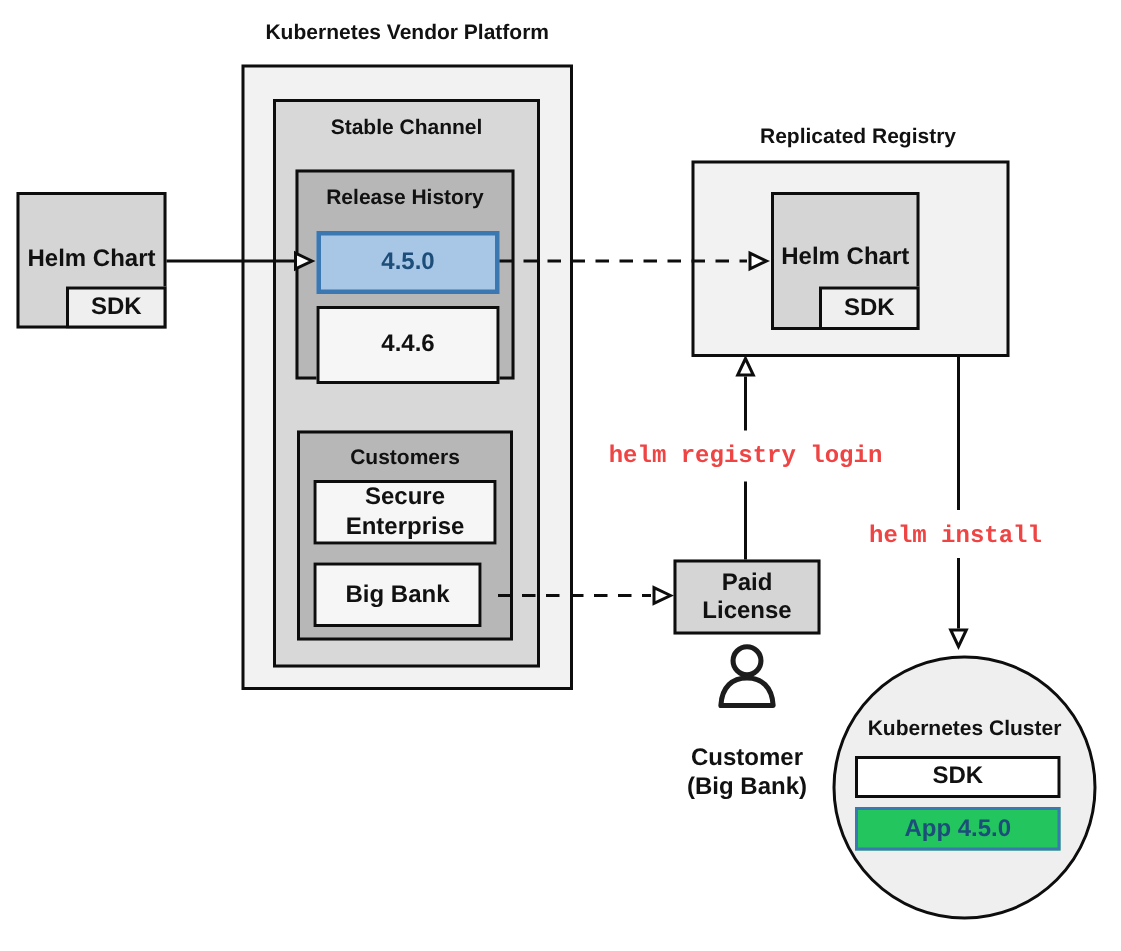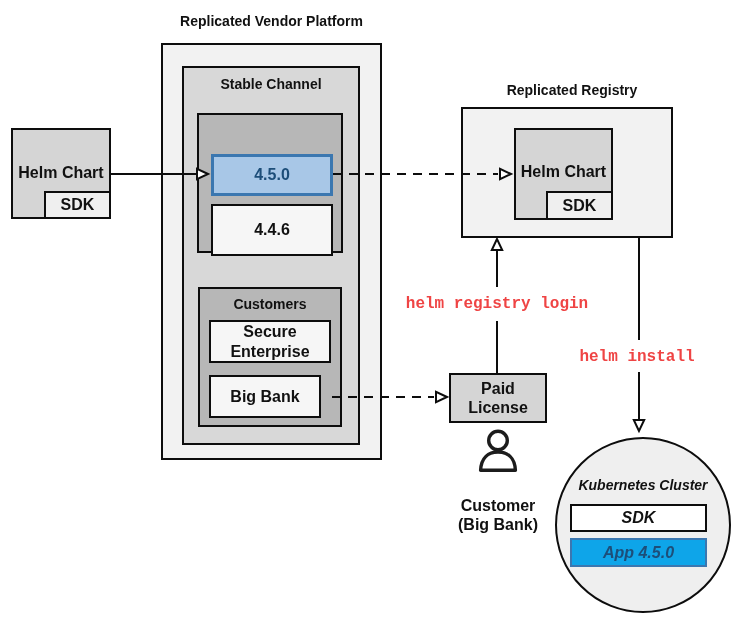--- a/index.html
+++ b/index.html
@@ -12,21 +12,21 @@
   .title-outside{position:absolute;font-weight:bold;font-size:14px;color:#111;text-align:center;}
   .sec-title{position:absolute;left:0;right:0;text-align:center;font-weight:bold;font-size:14px;color:#111;}
   .center-flex{display:flex;align-items:center;justify-content:center;}
   .fill-f2{background:#f2f2f2;}
   .fill-d8{background:#d8d8d8;}
   .fill-d5{background:#d5d5d5;}
   .fill-b7{background:#b7b7b7;}
   .fill-ef{background:#efefef;}
   .fill-f6{background:#f6f6f6;}
   .blue-box{background:#a8c7e7;border:3px solid #3b77b0;}
-  .blue-box-thin{background:#0ea5e9;border:2px solid #3b77b0;}
+  .blue-box-thin{background:#22c55e;border:2px solid #3b77b0;}
   .blue-text{color:#1d4e79;}
   .mono-cmd{
     position:absolute;font-family:"Liberation Mono","DejaVu Sans Mono",monospace;
     font-weight:bold;font-size:16px;color:#ef4444;text-align:center;white-space:nowrap;
     background:#ffffff;z-index:6;padding:1px 3px;transform:translateX(-50%);
   }
   #arrow-layer{position:absolute;left:0;top:0;width:747px;height:634px;z-index:5;pointer-events:none;}
   .circle{border-radius:50%;}
 </style>
 </head>
@@ -34,28 +34,29 @@
 
 <div id="canvas">
 
   <div class="box fill-d5 center-flex" style="left:11px;top:128px;width:100px;height:91px;">
     <span class="lbl" style="position:relative;top:-1px;">Helm Chart</span>
   </div>
   <div class="box fill-ef center-flex" style="left:44px;top:191px;width:67px;height:28px;">
     <span class="lbl">SDK</span>
   </div>
 
-  <div class="title-outside" style="left:161px;top:13px;width:221px;">Replicated Vendor Platform</div>
+  <div class="title-outside" style="left:161px;top:13px;width:221px;">Kubernetes Vendor Platform</div>
 
   <div class="box fill-f2" style="left:161px;top:43px;width:221px;height:417px;">
 
     <div class="box fill-d8" style="left:19px;top:21px;width:178px;height:379px;">
       <div class="sec-title" style="top:8px;">Stable Channel</div>
 
       <div class="box fill-b7" style="left:13px;top:45px;width:146px;height:140px;">
+        <div class="sec-title" style="top:8px;">Release History</div>
 
         <div class="box blue-box center-flex" style="left:12px;top:39px;width:122px;height:42px;">
           <span class="lbl blue-text">4.5.0</span>
         </div>
 
         <div class="box fill-f6 center-flex" style="left:12px;top:89px;width:122px;height:52px;">
           <span class="lbl">4.4.6</span>
         </div>
       </div>
 
@@ -83,21 +84,21 @@
       </div>
     </div>
   </div>
 
   <div class="box fill-d5 center-flex" style="left:449px;top:373px;width:98px;height:50px;">
     <span class="lbl" style="width:60px;">Paid License</span>
   </div>
 
   <div class="lbl" style="position:absolute;left:448px;top:484px;width:100px;margin-top:12px;">Customer (Big Bank)</div>
 
-  <div class="box fill-ef circle" style="left:555px;top:437px;width:176px;height:176px;font-style:italic;">
+  <div class="box fill-ef circle" style="left:555px;top:437px;width:176px;height:176px;">
     <div class="sec-title" style="top:38px;">Kubernetes Cluster</div>
     <div class="box center-flex" style="left:13px;top:65px;width:137px;height:28px;background:#ffffff;">
       <span class="lbl">SDK</span>
     </div>
     <div class="box blue-box-thin center-flex" style="left:13px;top:99px;width:137px;height:29px;">
       <span class="lbl blue-text">App 4.5.0</span>
     </div>
   </div>
 
   <div class="mono-cmd" style="left:497px;top:294px;">helm registry login</div>

